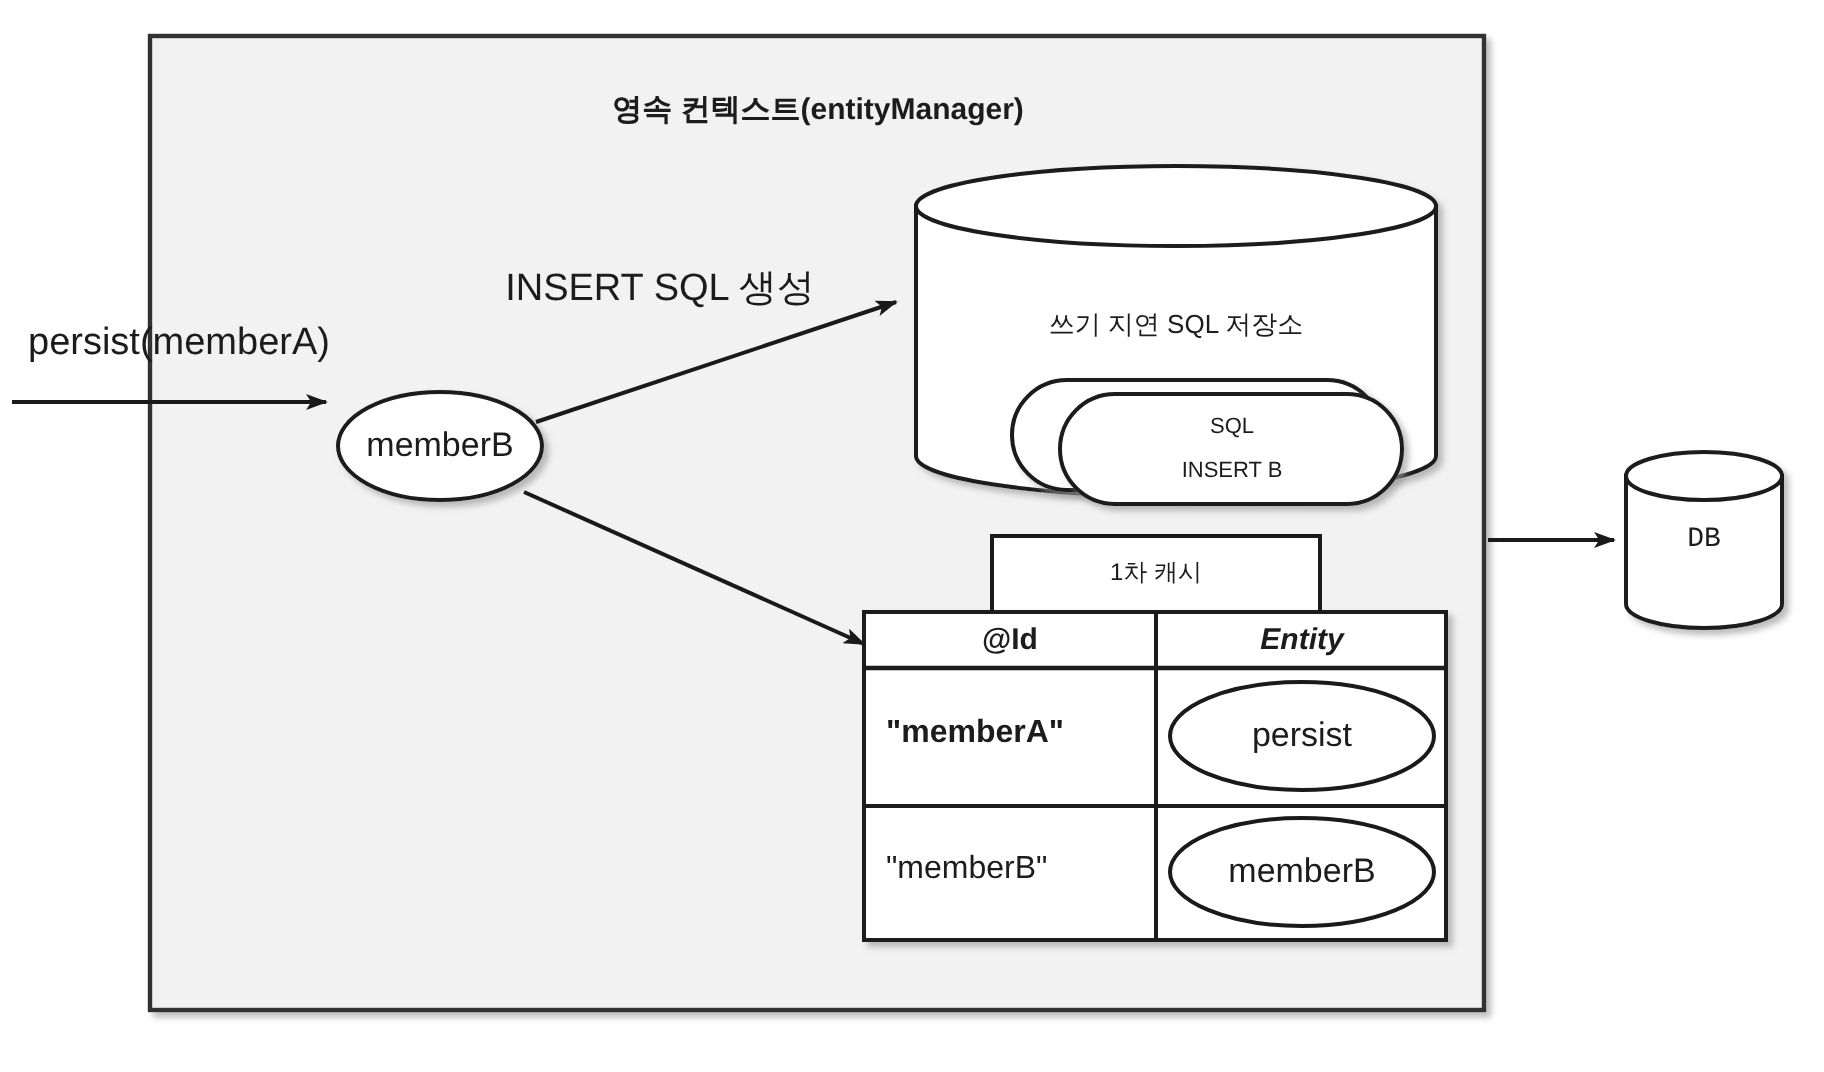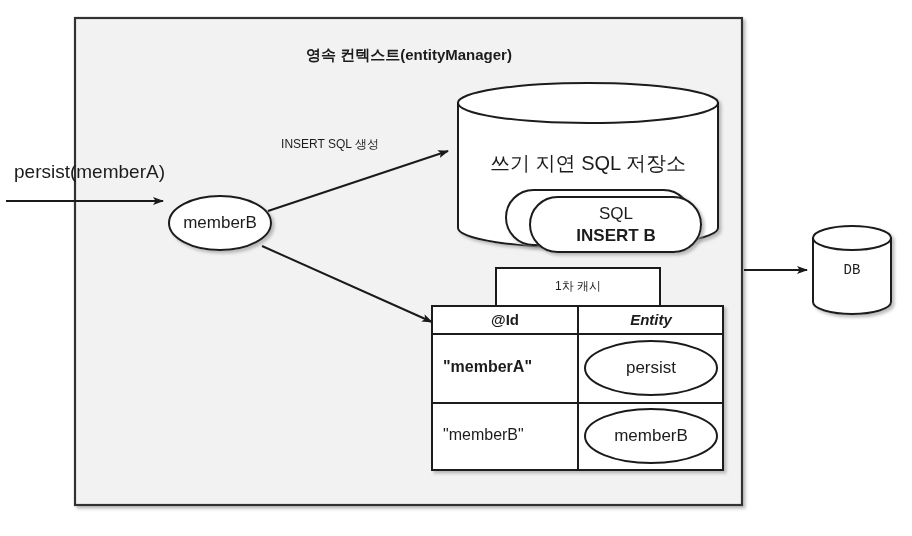--- a/index.html
+++ b/index.html
@@ -32,24 +32,24 @@
     white-space: nowrap;
     line-height: 1.15;
     color: #1c1c1c;
   }
   .lbl-center {
     text-align: center;
     transform: translate(-50%, -50%);
   }
   .t-title     { font-size: 15px; font-weight: bold; }
   .t-persist   { font-size: 19px; font-weight: normal; }
-  .t-arrowlbl  { font-size: 12px; font-weight: normal; }
+  .t-arrowlbl  { font-size: 19px; font-weight: normal; }
   .t-ellipse   { font-size: 17px; font-weight: normal; }
-  .t-store     { font-size: 20px; font-weight: normal; }
-  .t-sql       { font-size: 17px; font-weight: normal; }
+  .t-store     { font-size: 13px; font-weight: normal; }
+  .t-sql       { font-size: 11px; font-weight: normal; }
   .t-cache     { font-size: 12px; font-weight: normal; }
   .t-th        { font-size: 15px; font-weight: bold; }
   .t-cellbold  { font-size: 16px; font-weight: bold; }
   .t-cell      { font-size: 16px; font-weight: normal; }
   .t-db        { font-size: 14px; font-weight: normal; }
 </style>
 </head>
 <body>
 
 <div id="diagram-root">
@@ -107,21 +107,21 @@
   <div class="lbl t-persist" style="left:14px; top:161px;">persist(memberA)</div>
 
   <div class="lbl lbl-center t-arrowlbl" style="left:330px; top:145px;">INSERT SQL 생성</div>
 
 
   <div class="lbl lbl-center t-ellipse" style="left:220px; top:223px;">memberB</div>
 
   <div class="lbl lbl-center t-store" style="left:588px; top:163px;">쓰기 지연 SQL 저장소</div>
 
   <div class="lbl lbl-center t-sql" style="left:616px; top:214px;">SQL</div>
-  <div class="lbl lbl-center t-sql" style="left:616px; top:236px;font-weight:bold;">INSERT B</div>
+  <div class="lbl lbl-center t-sql" style="left:616px; top:236px;">INSERT B</div>
 
   <div class="lbl lbl-center t-cache" style="left:578px; top:287px;">1차 캐시</div>
 
   <div class="lbl lbl-center t-th" style="left:505px; top:320px;text-align:right;">@Id</div>
   <div class="lbl lbl-center t-th" style="left:651px; top:320px;font-style:italic;">Entity</div>
 
   <div class="lbl t-cellbold" style="left:443px; top:358px;">"memberA"</div>
   <div class="lbl lbl-center t-ellipse" style="left:651px; top:368px;">persist</div>
 
   <div class="lbl t-cell" style="left:443px; top:426px;">"memberB"</div>

